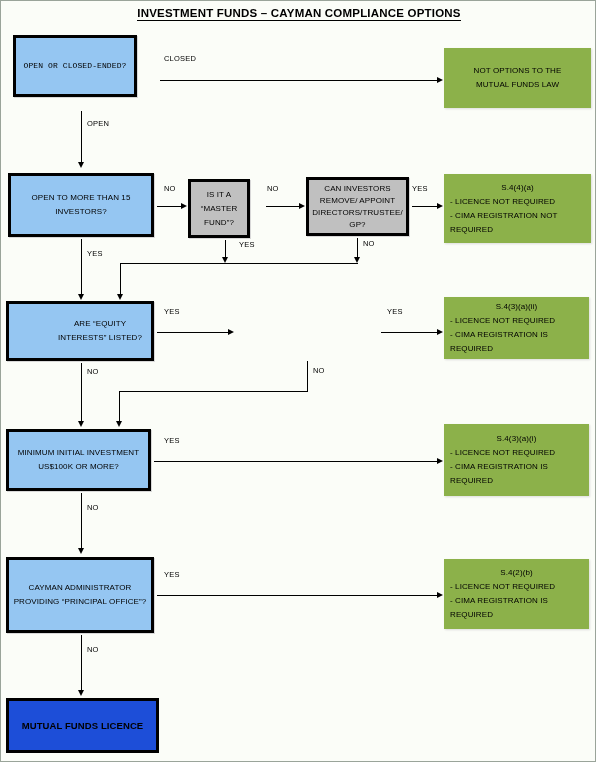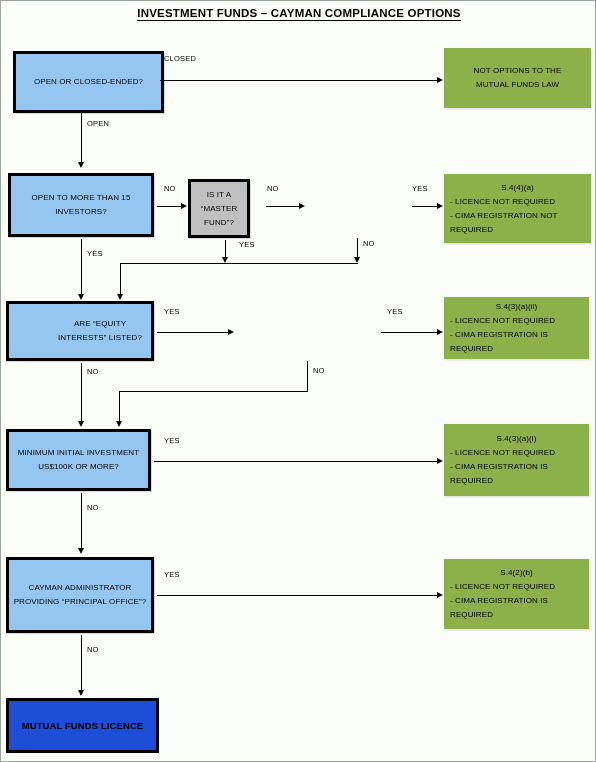--- a/index.html
+++ b/index.html
@@ -111,21 +111,21 @@
 </style>
 </head>
 <body>
 
 <div id="canvas">
 
   <div class="title">
     <span>INVESTMENT FUNDS – CAYMAN COMPLIANCE OPTIONS</span>
   </div>
 
-  <div class="node blue" style="left:12px; top:50px; width:151px; height:62px;">
+  <div class="node blue" style="left:12px; top:34px; width:124px; height:62px;font-family:Liberation Mono, monospace;">
     <div class="txt">OPEN OR CLOSED-ENDED?</div>
   </div>
 
   <div class="node green" style="left:443px; top:47px; width:147px; height:60px;">
     <div class="txt" style="text-align:center;">
       <span>NOT OPTIONS TO THE</span><br>
       <span>MUTUAL FUNDS LAW</span>
     </div>
   </div>
 
@@ -138,20 +138,23 @@
   <div class="elabel" style="left:86px; top:118px;">OPEN</div>
 
   <div class="node blue" style="left:7px; top:172px; width:146px; height:64px;">
     <div class="txt">OPEN TO MORE THAN 15 INVESTORS?</div>
   </div>
 
   <div class="node gray" style="left:187px; top:178px; width:62px; height:59px;">
     <div class="txt">IS IT A “MASTER FUND”?</div>
   </div>
 
+  <div class="node gray" style="left:305px; top:176px; width:103px; height:59px;">
+    <div class="txt" style="line-height:12px;">CAN INVESTORS REMOVE/ APPOINT DIRECTORS/TRUSTEE/ GP?</div>
+  </div>
 
   <div class="node green" style="left:443px; top:173px; width:147px; height:69px;">
     <div class="txt">
       <span class="hdr">S.4(4)(a)</span>
       <span>- LICENCE NOT REQUIRED</span><br>
       <span>- CIMA REGISTRATION NOT</span><br>
       <span>REQUIRED</span>
     </div>
   </div>
 

